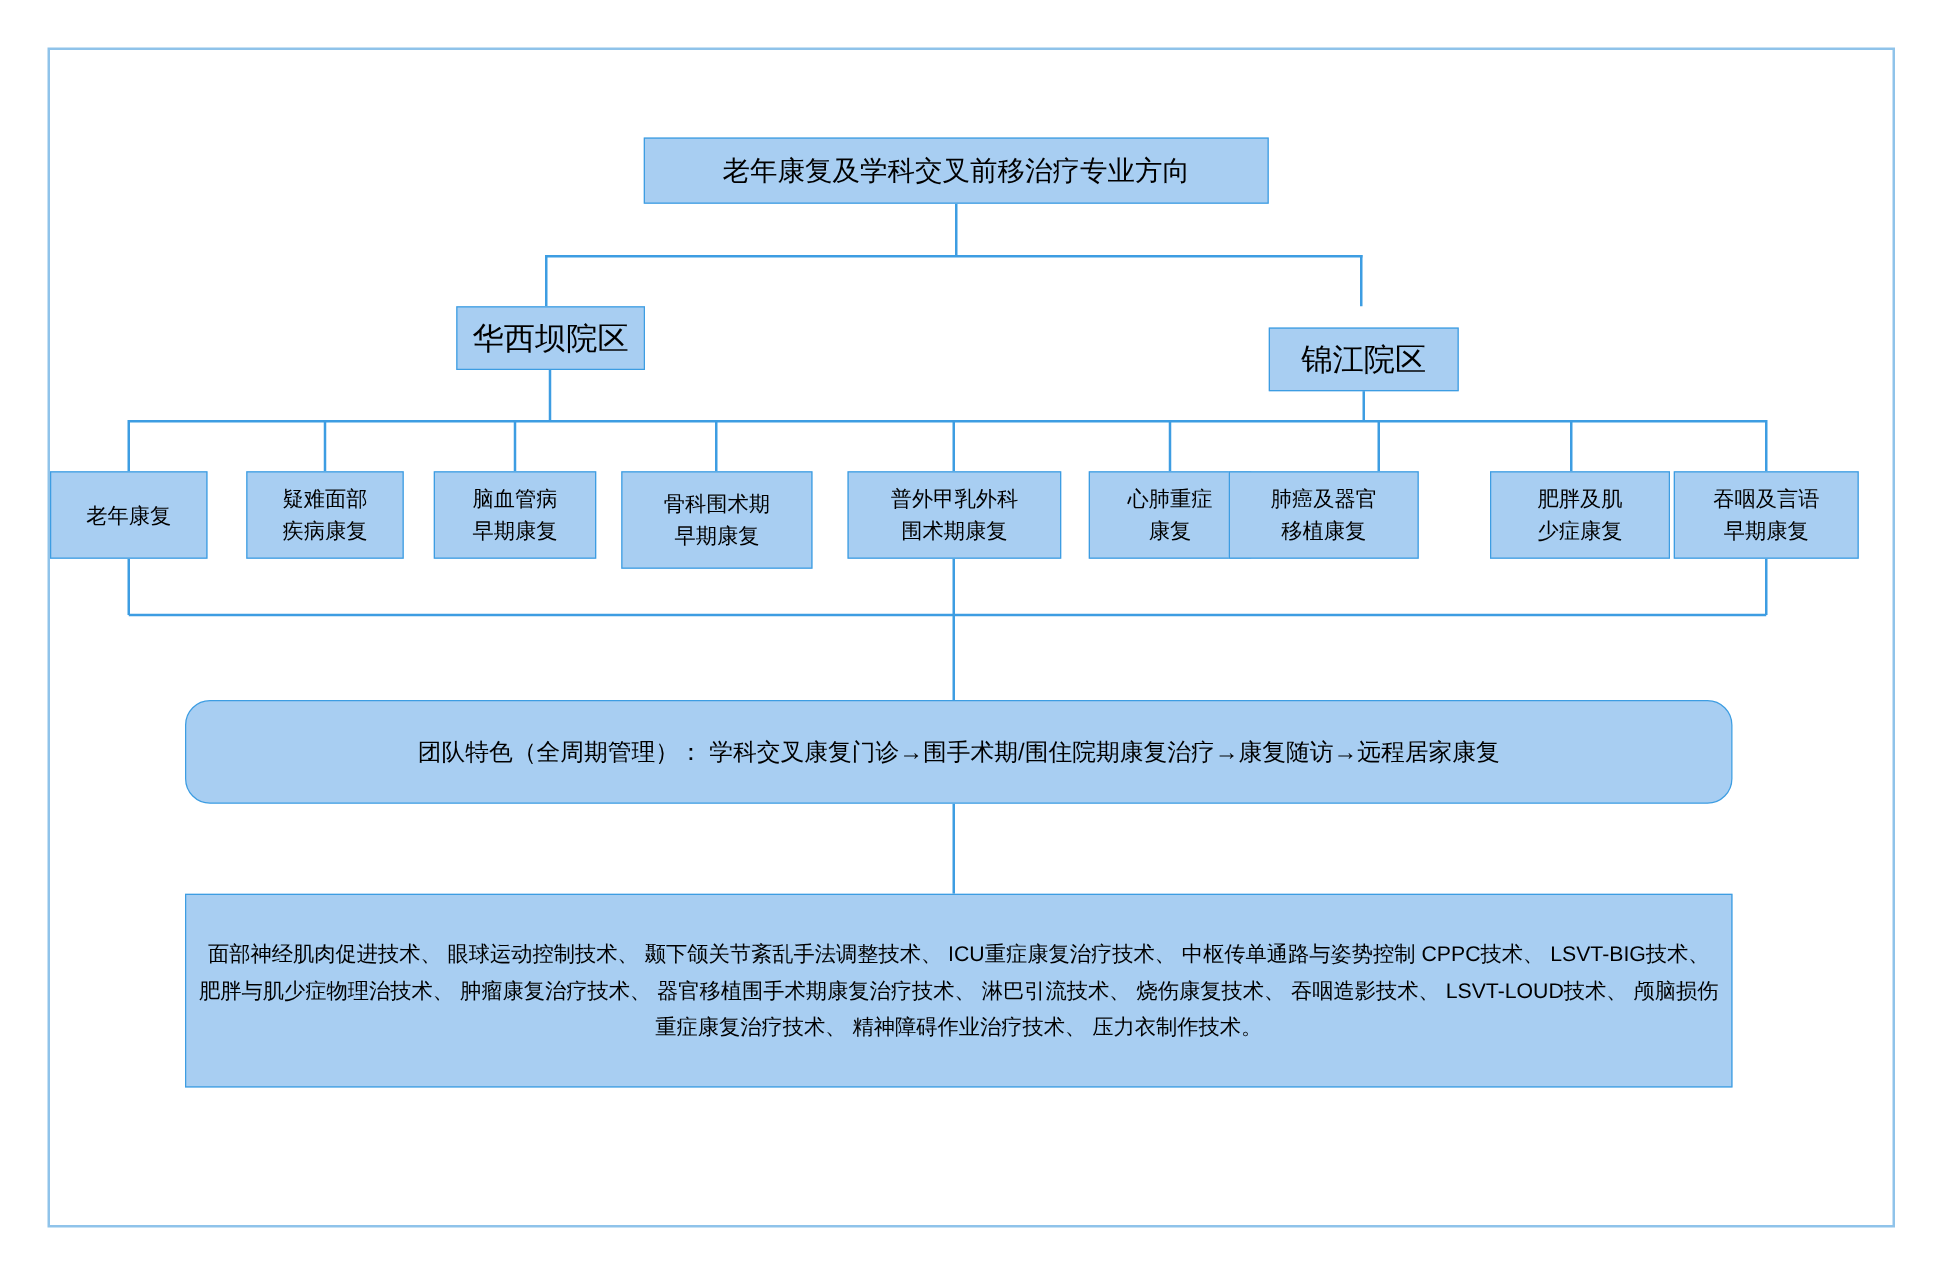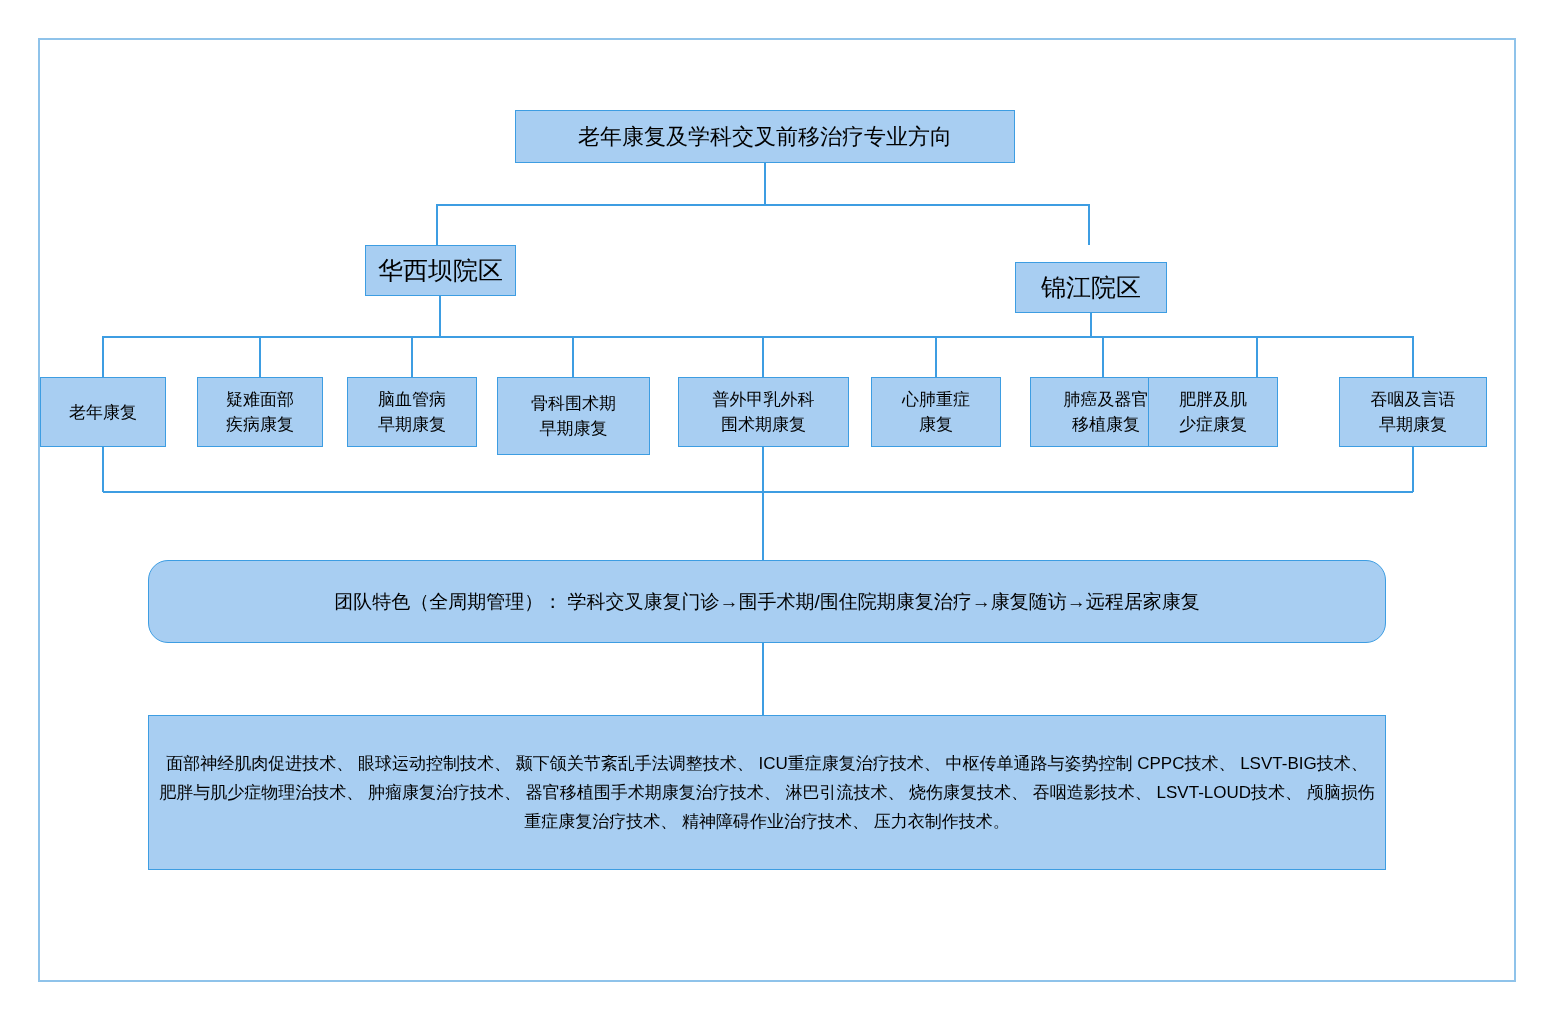--- a/index.html
+++ b/index.html
@@ -99,25 +99,25 @@
 早期康复</span>
   </div>
   <div class="box dept-box" style="left:871px;top:377px;width:130px;height:70px">
     <span>心肺重症
 康复</span>
   </div>
   <div class="box dept-box" style="left:678px;top:377px;width:171px;height:70px">
     <span>普外甲乳外科
 围术期康复</span>
   </div>
-  <div class="box dept-box" style="left:1030px;top:377px;width:152px;height:70px">
+  <div class="box dept-box" style="left:983px;top:377px;width:152px;height:70px">
     <span>肺癌及器官
 移植康复</span>
   </div>
-  <div class="box dept-box" style="left:1148px;top:377px;width:130px;height:70px">
+  <div class="box dept-box" style="left:1192px;top:377px;width:144px;height:70px">
     <span>肥胖及肌
 少症康复</span>
   </div>
   <div class="box dept-box" style="left:1339px;top:377px;width:148px;height:70px">
     <span>吞咽及言语
 早期康复</span>
   </div>
 
   <div class="box team-box" style="left:148px;top:560px;width:1238px;height:83px">
     <span>团队特色（全周期管理）： 学科交叉康复门诊→围手术期/围住院期康复治疗→康复随访→远程居家康复</span>

